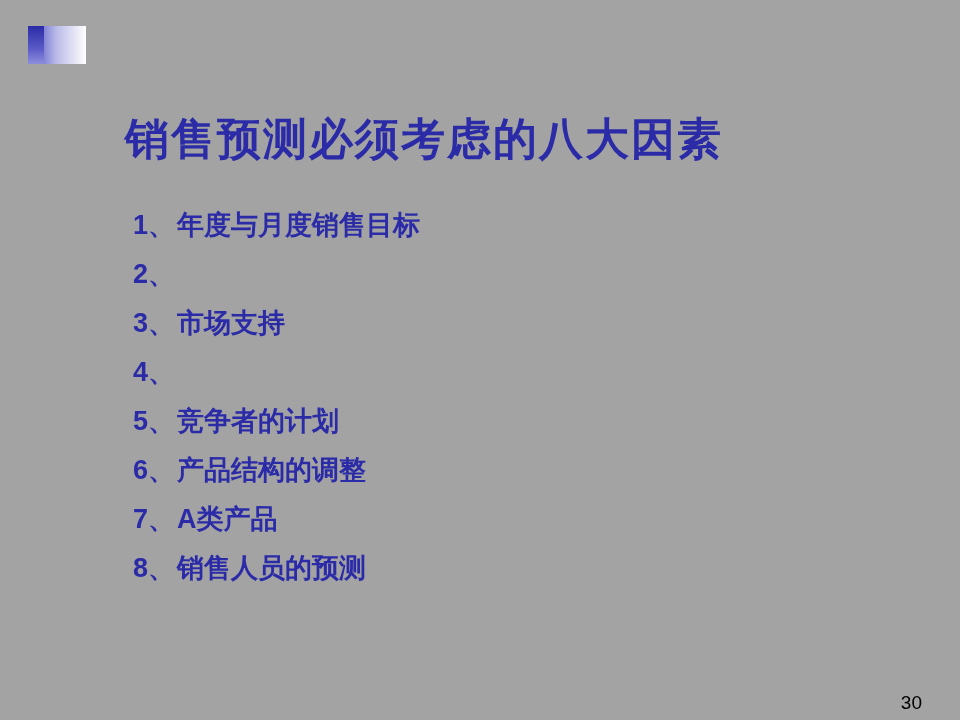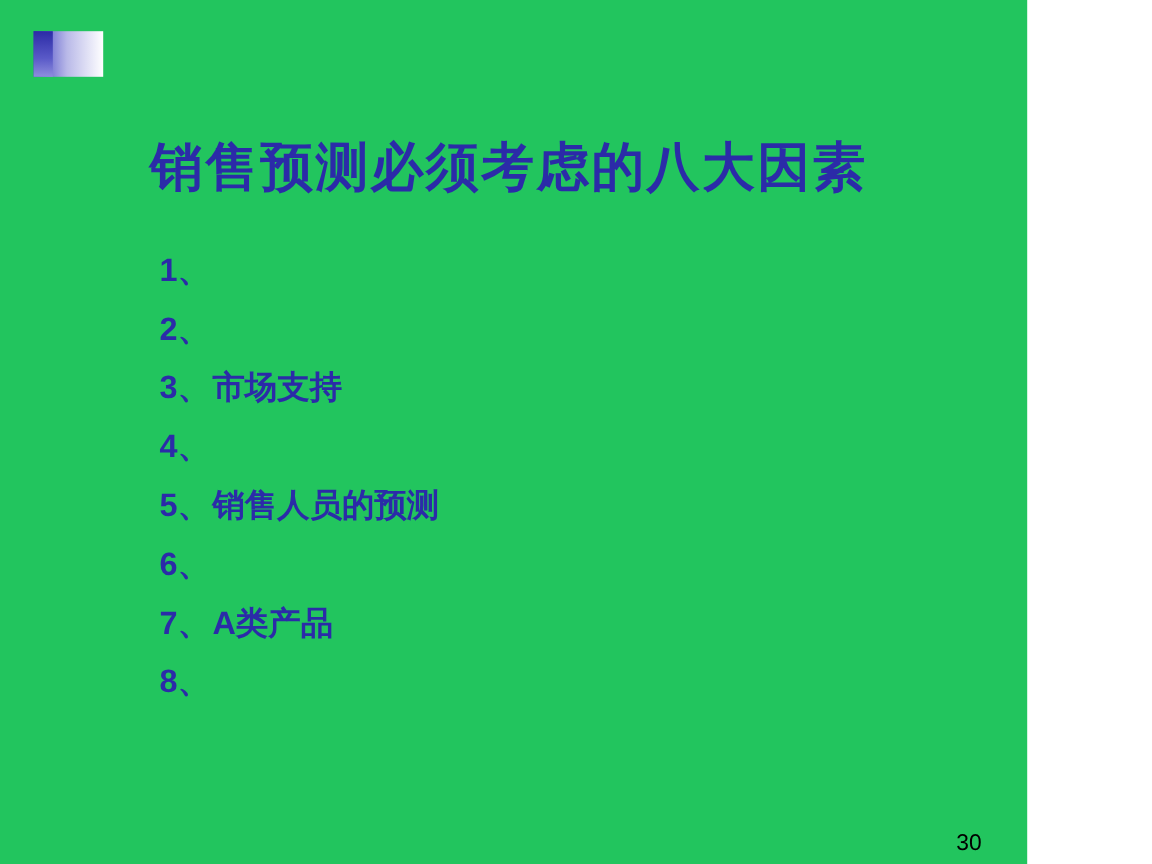--- a/index.html
+++ b/index.html
@@ -8,23 +8,23 @@
   }
   body {
     width: 960px;
     height: 720px;
     background: #ffffff;
     font-family: "Liberation Serif", serif;
     overflow: hidden;
   }
   .slide {
     position: relative;
-    width: 856px;
+    width: 960px;
     height: 720px;
-    background: #22c55e;
+    background: #a3a3a3;
   }
   
   .corner-mark {
     position: absolute;
     left: 28px;
     top: 26px;
     width: 58px;
     height: 38px;
     background: linear-gradient(to right, #3a3ab0 0%, #6a6ad0 18%, #b9b9e8 48%, #ffffff 100%);
   }
@@ -99,20 +99,21 @@
   <div class="corner-mark"></div>
   <div class="corner-mark-bar"></div>
 
   <div class="title">销售预测必须考虑的八大因素</div>
 
   <div class="list">
 
     <div class="list-item">
       <span class="item-num">1</span>
       <span class="item-sep">、</span>
+      <span class="item-text">年度与月度销售目标</span>
     </div>
 
     <div class="list-item">
       <span class="item-num">2</span>
       <span class="item-sep">、</span>
     </div>
 
     <div class="list-item">
       <span class="item-num">3</span>
       <span class="item-sep">、</span>
@@ -120,36 +121,38 @@
     </div>
 
     <div class="list-item">
       <span class="item-num">4</span>
       <span class="item-sep">、</span>
     </div>
 
     <div class="list-item">
       <span class="item-num">5</span>
       <span class="item-sep">、</span>
-      <span class="item-text">销售人员的预测</span>
+      <span class="item-text">竞争者的计划</span>
     </div>
 
     <div class="list-item">
       <span class="item-num">6</span>
       <span class="item-sep">、</span>
+      <span class="item-text">产品结构的调整</span>
     </div>
 
     <div class="list-item">
       <span class="item-num">7</span>
       <span class="item-sep">、</span>
       <span class="item-text"><span class="latin">A</span><span>类产品</span></span>
     </div>
 
     <div class="list-item">
       <span class="item-num">8</span>
       <span class="item-sep">、</span>
+      <span class="item-text">销售人员的预测</span>
     </div>
 
   </div>
 
   <div class="page-number">30</div>
 
 </div>
 
 </body></html>

